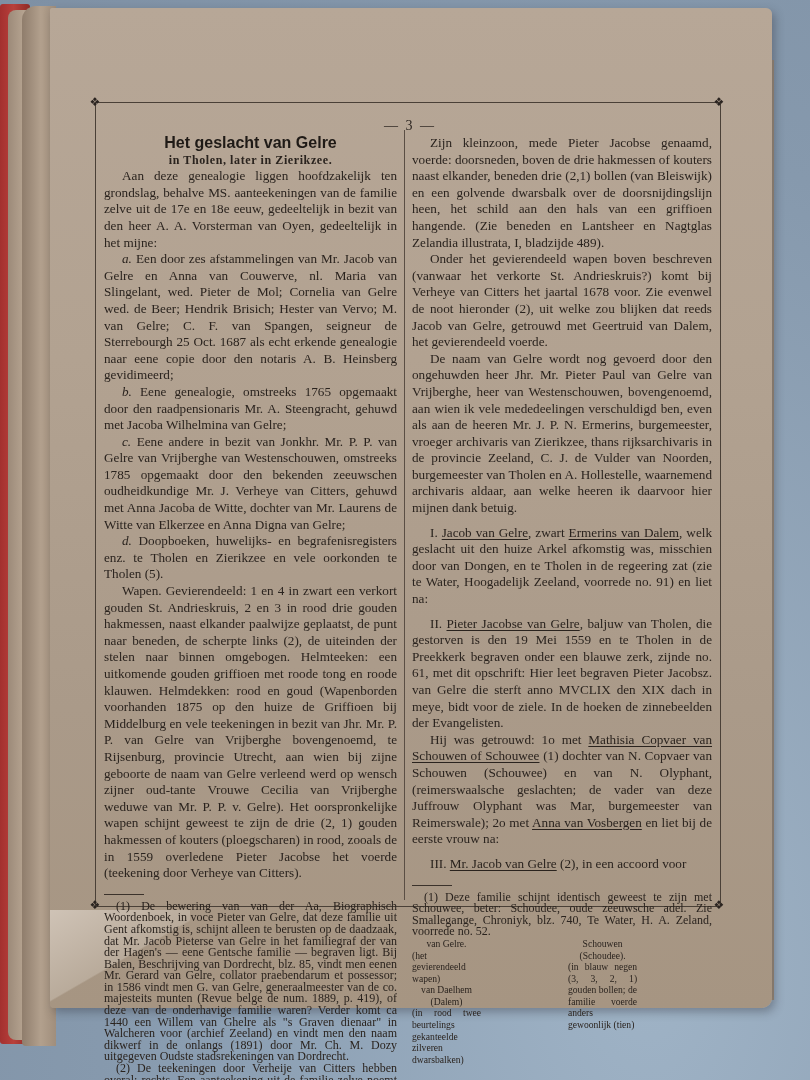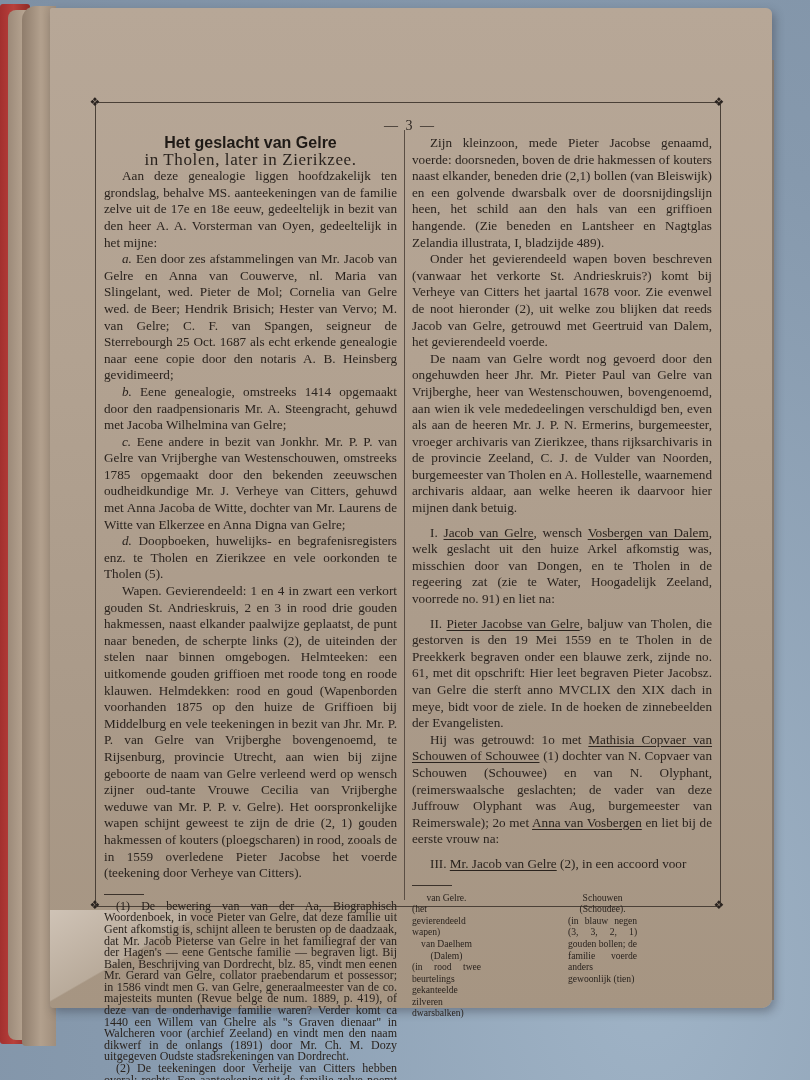--- a/index.html
+++ b/index.html
@@ -35,21 +35,21 @@
     font-size:12px; line-height:12px; text-align:center; }
   .col-divider { position:absolute; left:404px; top:130px; width:1px; height:770px; background:#5a4e44; }
   .page-number { position:absolute; left:380px; top:118px; width:60px; text-align:center;
     font-size:14px; color:#2e2722; letter-spacing:2px; }
   .col { position:absolute; color:#2a231e; font-size:13.2px; line-height:16.6px; text-align:justify; }
   .col p { margin:0; text-indent:18px; }
   .left-col { left:104px; top:135px; width:293px; }
   .right-col { left:412px; top:135px; width:300px; }
   .title { font-family:"Liberation Sans","DejaVu Sans",sans-serif; font-weight:bold;
     font-size:16px; text-align:center; text-indent:0 !important; margin-top:0; color:#1f1a16; }
-  .subtitle { font-weight:normal; font-size:17px; text-align:center; text-indent:0 !important;
+  .subtitle { font-weight:bold; font-size:12px; text-align:center; text-indent:0 !important;
     letter-spacing:.6px; margin:2px 0 2px; color:#2a231e; }
   .u { text-decoration:underline; text-underline-offset:2px; }
   .fn-rule { width:40px; height:1px; background:#3b322b; margin:12px 0 6px; }
   .fn { font-size:12px; line-height:11.6px; }
   .fn p { text-indent:12px; }
   .gen-spacer { height:8px; }
   .two-tbl { display:flex; justify-content:space-between; font-size:9.6px; line-height:11.6px; }
   .two-tbl div { width:48%; }
   .center { text-align:center; }
   i { font-style:italic; }
@@ -73,44 +73,45 @@
 <div class="ornament" style="left:713px;top:899px">❖</div>
 <div class="col-divider"></div>
 
 <div class="page-number">— 3 —</div>
 
 <div class="col left-col">
   <p class="title">Het geslacht van Gelre</p>
   <p class="subtitle">in Tholen, later in Zierikzee.</p>
   <p>Aan deze genealogie liggen hoofdzakelijk ten grondslag, behalve MS. aanteekeningen van de familie zelve uit de 17e en 18e eeuw, gedeeltelijk in bezit van den heer A. A. Vorsterman van Oyen, gedeeltelijk in het mijne:</p>
   <p><i>a.</i> <span>Een door zes afstammelingen van Mr. Jacob van Gelre en Anna van Couwerve, nl. Maria van Slingelant, wed. Pieter de Mol; Cornelia van Gelre wed. de Beer; Hendrik Brisich; Hester van Vervo; M. van Gelre; C. F. van Spangen, seigneur de Sterrebourgh 25 Oct. 1687 als echt erkende genealogie naar eene copie door den notaris A. B. Heinsberg gevidimeerd;</span></p>
-  <p><i>b.</i> <span>Eene genealogie, omstreeks 1414 opgemaakt door den raadpensionaris Mr. A. Steengracht, gehuwd met Jacoba Wilhelmina van Gelre;</span></p>
+  <p><i>b.</i> <span>Eene genealogie, omstreeks 1765 opgemaakt door den raadpensionaris Mr. A. Steengracht, gehuwd met Jacoba Wilhelmina van Gelre;</span></p>
   <p><i>c.</i> <span>Eene andere in bezit van Jonkhr. Mr. P. P. van Gelre van Vrijberghe van Westenschouwen, omstreeks 1785 opgemaakt door den bekenden zeeuwschen oudheidkundige Mr. J. Verheye van Citters, gehuwd met Anna Jacoba de Witte, dochter van Mr. Laurens de Witte van Elkerzee en Anna Digna van Gelre;</span></p>
   <p><i>d.</i> <span>Doopboeken, huwelijks- en begrafenisregisters enz. te Tholen en Zierikzee en vele oorkonden te Tholen (5).</span></p>
   <p>Wapen. Gevierendeeld: 1 en 4 in zwart een verkort gouden St. Andrieskruis, 2 en 3 in rood drie gouden hakmessen, naast elkander paalwijze geplaatst, de punt naar beneden, de scherpte links (2), de uiteinden der stelen naar binnen omgebogen. Helmteeken: een uitkomende gouden griffioen met roode tong en roode klauwen. Helmdekken: rood en goud (Wapenborden voorhanden 1875 op den huize de Griffioen bij Middelburg en vele teekeningen in bezit van Jhr. Mr. P. P. van Gelre van Vrijberghe bovengenoemd, te Rijsenburg, provincie Utrecht, aan wien bij zijne geboorte de naam van Gelre verleend werd op wensch zijner oud-tante Vrouwe Cecilia van Vrijberghe weduwe van Mr. P. P. v. Gelre). Het oorspronkelijke wapen schijnt geweest te zijn de drie (2, 1) gouden hakmessen of kouters (ploegscharen) in rood, zooals de in 1559 overledene Pieter Jacobse het voerde (teekening door Verheye van Citters).</p>
   <div class="fn-rule"></div>
   <div class="fn">
     <p>(1) De bewering van van der Aa, Biographisch Woordenboek, in voce Pieter van Gelre, dat deze familie uit Gent afkomstig is, schijnt alleen te berusten op de daadzaak, dat Mr. Jacob Pieterse van Gelre in het familiegraf der van der Hagen's — eene Gentsche familie — begraven ligt. Bij Balen, Beschrijving van Dordrecht, blz. 85, vindt men eenen Mr. Gerard van Gelre, collator praebendarum et possessor; in 1586 vindt men G. van Gelre, generaalmeester van de co. majesteits munten (Revue belge de num. 1889, p. 419), of deze van de onderhavige familie waren? Verder komt ca 1440 een Willem van Ghelre als "s Graven dienaar" in Walcheren voor (archief Zeeland) en vindt men den naam dikwerf in de onlangs (1891) door Mr. Ch. M. Dozy uitgegeven Oudste stadsrekeningen van Dordrecht.</p>
     <p>(2) De teekeningen door Verheije van Citters hebben overal: rechts. Een aanteekening uit de familie zelve noemt de figuren kouters (ploegscharen).</p>
   </div>
 </div>
 
 <div class="col right-col">
   <p>Zijn kleinzoon, mede Pieter Jacobse genaamd, voerde: doorsneden, boven de drie hakmessen of kouters naast elkander, beneden drie (2,1) bollen (van Bleiswijk) en een golvende dwarsbalk over de doorsnijdingslijn heen, het schild aan den hals van een griffioen hangende. (Zie beneden en Lantsheer en Nagtglas Zelandia illustrata, I, bladzijde 489).</p>
   <p>Onder het gevierendeeld wapen boven beschreven (vanwaar het verkorte St. Andrieskruis?) komt bij Verheye van Citters het jaartal 1678 voor. Zie evenwel de noot hieronder (2), uit welke zou blijken dat reeds Jacob van Gelre, getrouwd met Geertruid van Dalem, het gevierendeeld voerde.</p>
   <p>De naam van Gelre wordt nog gevoerd door den ongehuwden heer Jhr. Mr. Pieter Paul van Gelre van Vrijberghe, heer van Westenschouwen, bovengenoemd, aan wien ik vele mededeelingen verschuldigd ben, even als aan de heeren Mr. J. P. N. Ermerins, burgemeester, vroeger archivaris van Zierikzee, thans rijksarchivaris in de provincie Zeeland, C. J. de Vulder van Noorden, burgemeester van Tholen en A. Hollestelle, waarnemend archivaris aldaar, aan welke heeren ik daarvoor hier mijnen dank betuig.</p>
   <div class="gen-spacer"></div>
-  <p><span>I.</span> <span class="u">Jacob van Gelre</span><span>, wensch </span><span class="u">Vosbergen van Dalem</span><span>, welk geslacht uit den huize Arkel afkomstig was, misschien door van Dongen, en te Tholen in de regeering zat (zie te Water, Hoogadelijk Zeeland, voorrede no. 91) en liet na:</span></p>
+  <p><span>I.</span> <span class="u">Jacob van Gelre</span><span>, zwart </span><span class="u">Ermerins van Dalem</span><span>, welk geslacht uit den huize Arkel afkomstig was, misschien door van Dongen, en te Tholen in de regeering zat (zie te Water, Hoogadelijk Zeeland, voorrede no. 91) en liet na:</span></p>
   <div class="gen-spacer"></div>
   <p><span>II.</span> <span class="u">Pieter Jacobse van Gelre</span><span>, baljuw van Tholen, die gestorven is den 19 Mei 1559 en te Tholen in de Preekkerk begraven onder een blauwe zerk, zijnde no. 61, met dit opschrift: Hier leet begraven Pieter Jacobsz. van Gelre die sterft anno MVCLIX den XIX dach in meye, bidt voor de ziele. In de hoeken de zinnebeelden der Evangelisten.</span></p>
-  <p><span>Hij was getrouwd: 1o met </span><span class="u">Mathisia Copvaer van Schouwen of Schouwee</span><span> (1) dochter van N. Copvaer van Schouwen (Schouwee) en van N. Olyphant, (reimerswaalsche geslachten; de vader van deze Juffrouw Olyphant was Aug, burgemeester van Reimerswale); 2o met </span><span class="u">Anna van Vosbergen</span><span> en liet bij de eerste vrouw na:</span></p>
+  <p><span>Hij was getrouwd: 1o met </span><span class="u">Mathisia Copvaer van Schouwen of Schouwee</span><span> (1) dochter van N. Copvaer van Schouwen (Schouwee) en van N. Olyphant, (reimerswaalsche geslachten; de vader van deze Juffrouw Olyphant was Mar, burgemeester van Reimerswale); 2o met </span><span class="u">Anna van Vosbergen</span><span> en liet bij de eerste vrouw na:</span></p>
   <div class="gen-spacer"></div>
   <p><span>III.</span> <span class="u">Mr. Jacob van Gelre</span><span> (2), in een accoord voor</span></p>
   <div class="fn-rule"></div>
   <div class="fn">
+    <p>(1) Deze familie schijnt identisch geweest te zijn met Schouwee, beter: Schoudee, oude zeeuwsche adel. Zie Smallegange, Chroniyk, blz. 740, Te Water, H. A. Zeland, voorrede no. 52.</p>
   </div>
   <div class="two-tbl">
     <div>
       <div class="center">van Gelre.</div>
       <div>(het gevierendeeld wapen)</div>
       <div class="center">van Daelhem (Dalem)</div>
       <div>(in rood twee beurtelings gekanteelde zilveren dwarsbalken)</div>
     </div>
     <div>
       <div class="center">Schouwen (Schoudee).</div>

